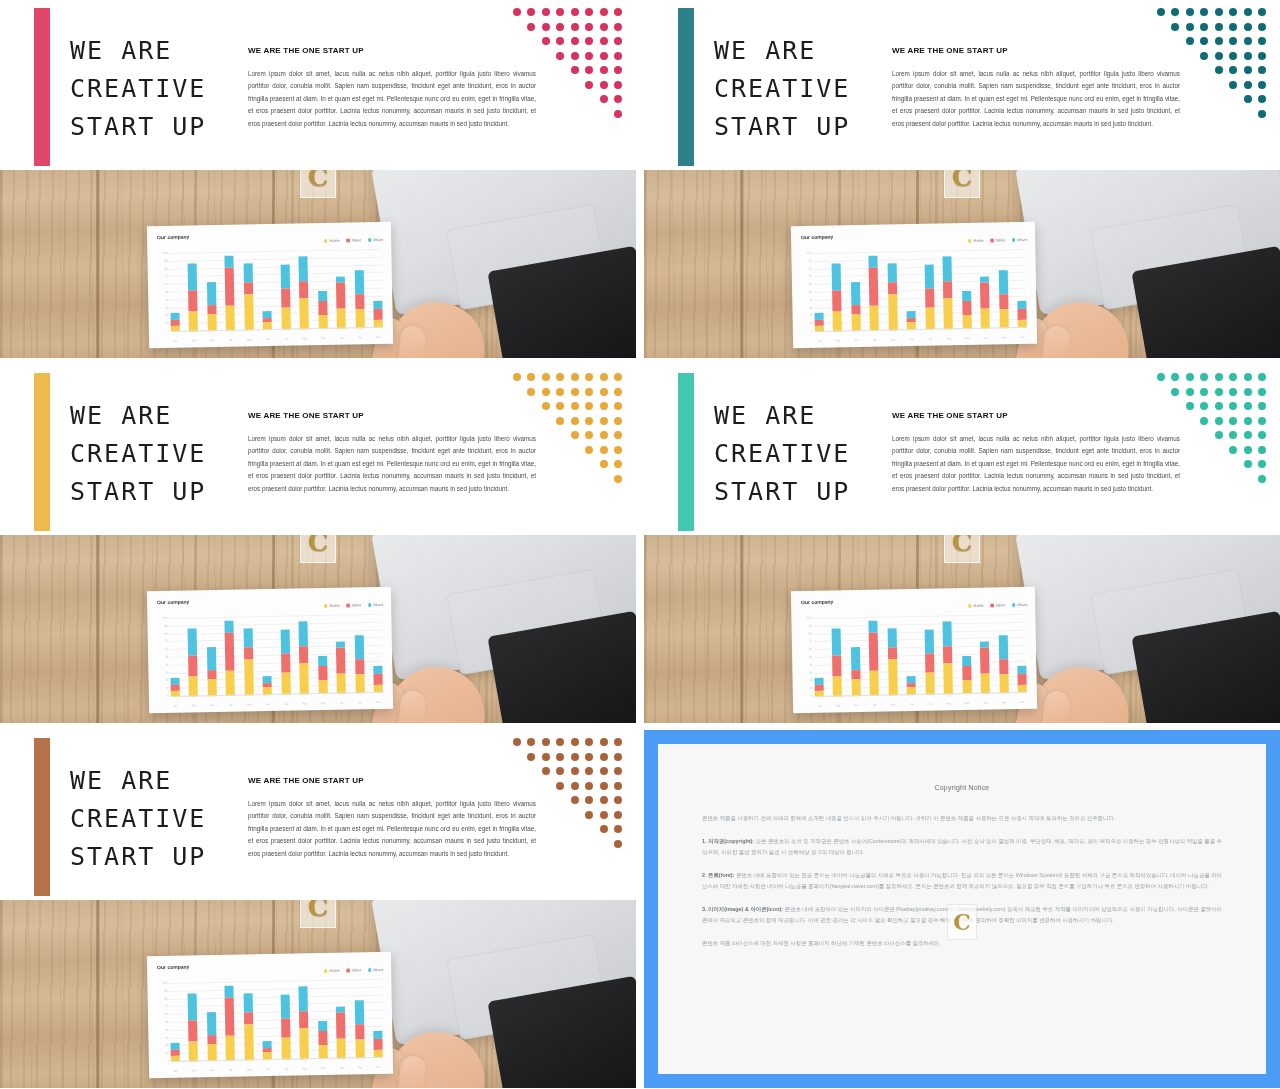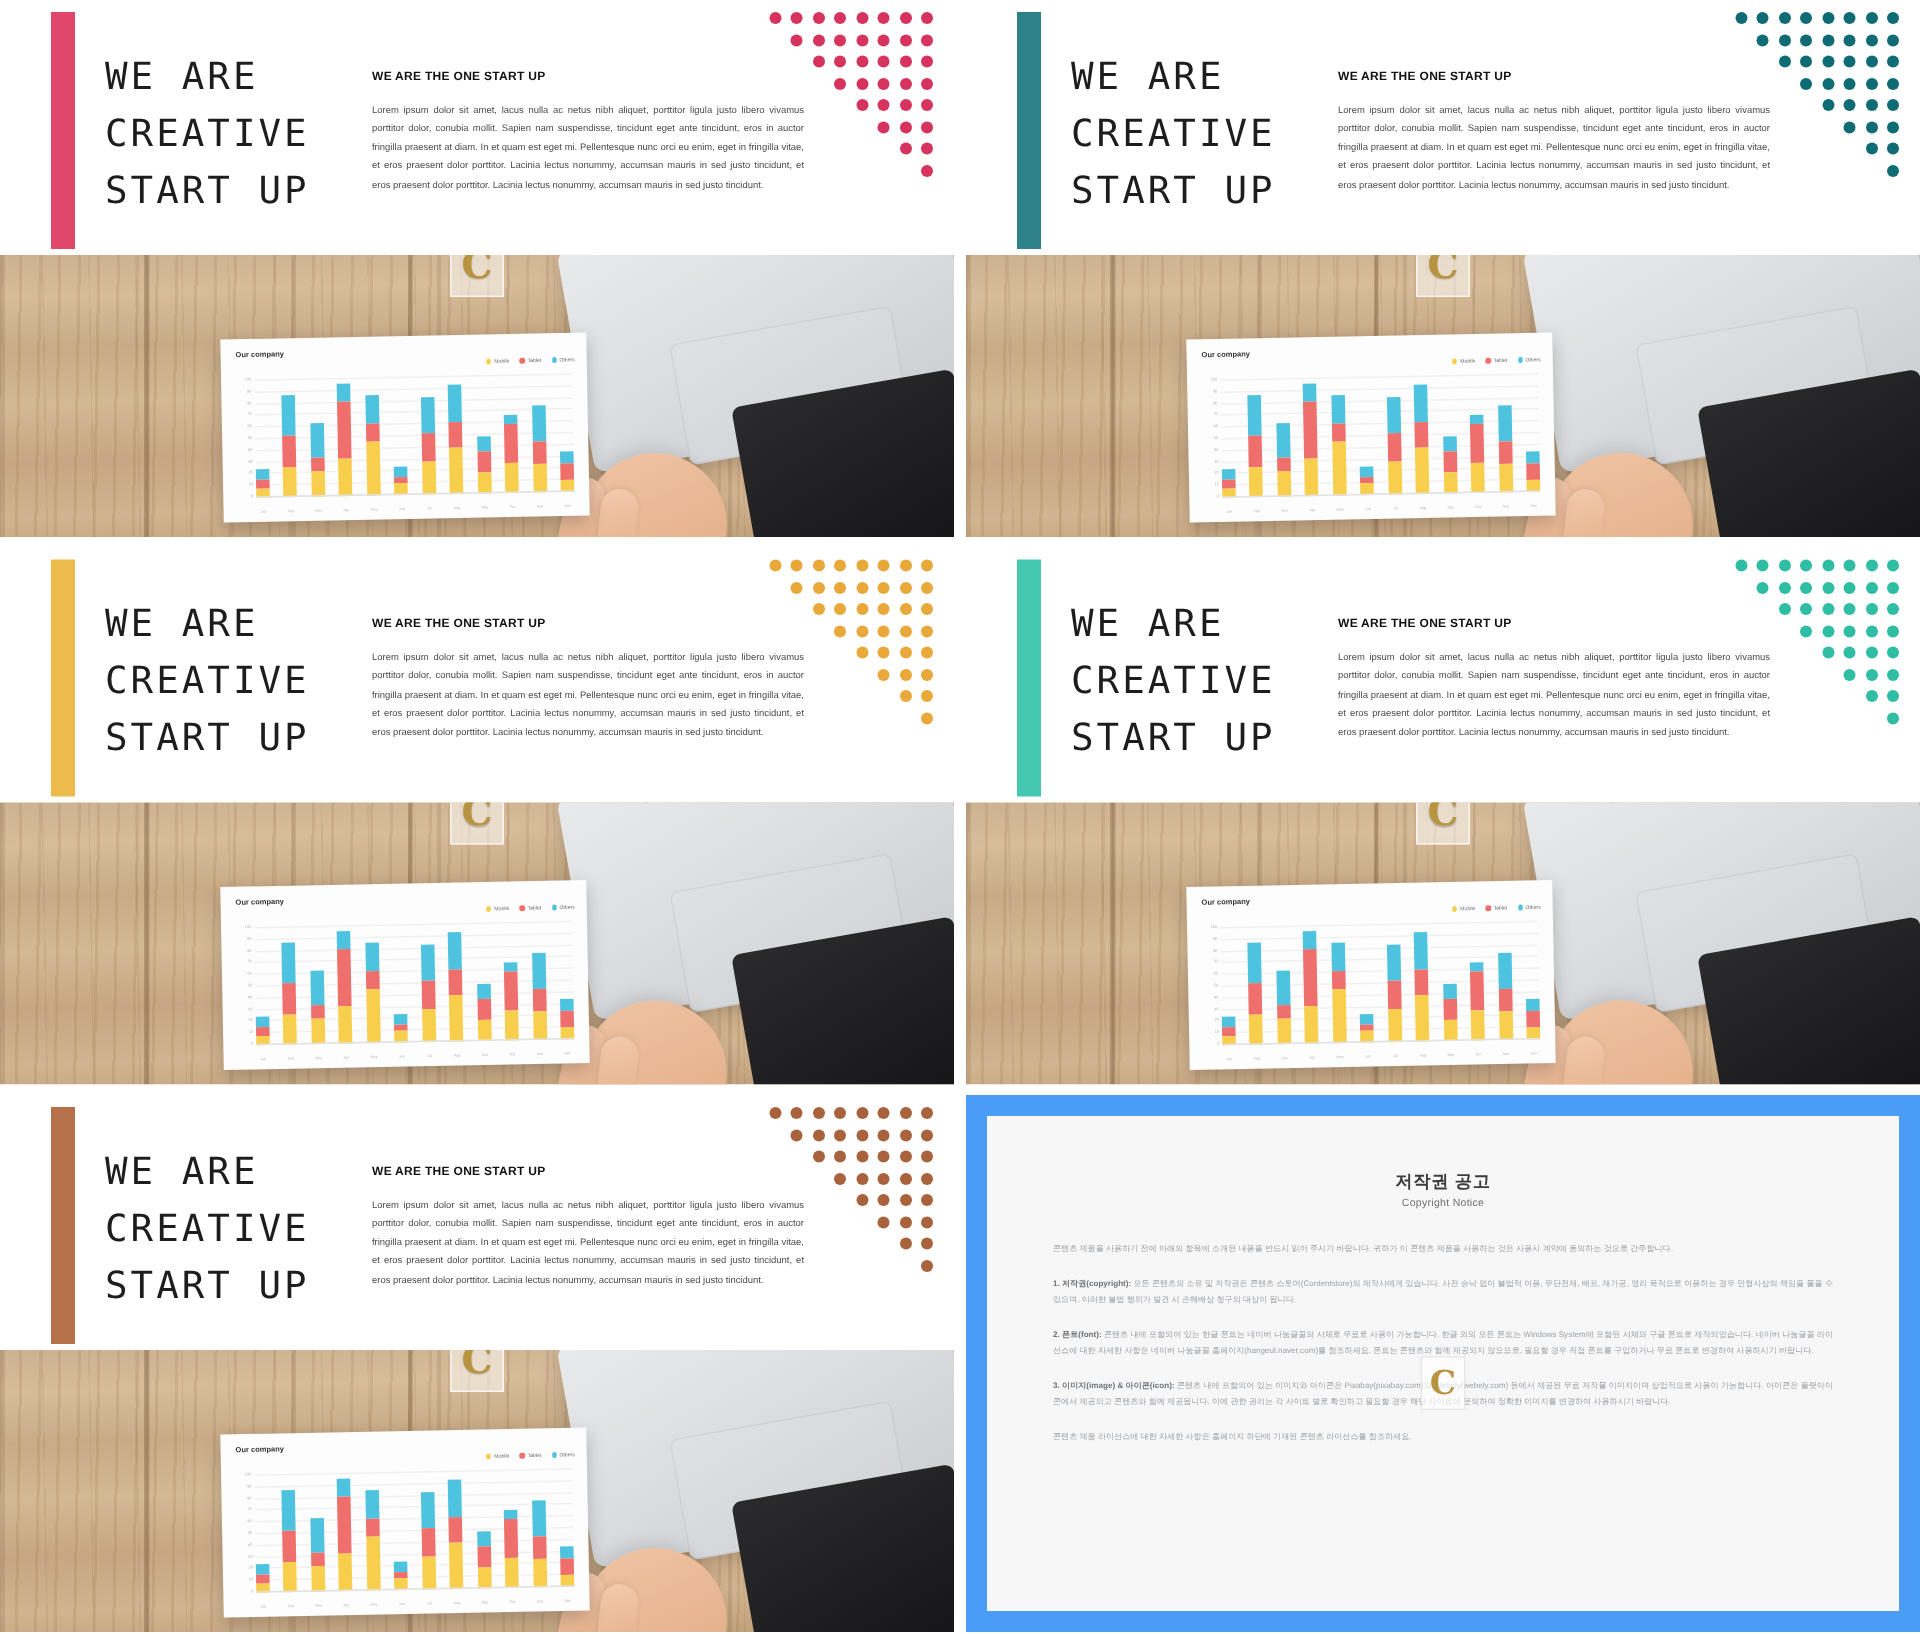--- a/index.html
+++ b/index.html
@@ -916,21 +916,20 @@
             <span>Nov</span>
             <span>Dec</span>
           </div>
         </div>
       <div class="watermark">C</div>
     </div>
   </div>
 
   <div class="copy-panel">
     <div class="copy-inner">
-      <div class="cp-title">저작권 공고</div>
       <div class="cp-sub">Copyright Notice</div>
       <div class="cp-body">
         <p>콘텐츠 제품을 사용하기 전에 아래의 항목에 소개된 내용을 반드시 읽어 주시기 바랍니다. 귀하가 이 콘텐츠 제품을 사용하는 것은 사용시 계약에 동의하는 것으로 간주합니다.</p>
         <p>
           <span class="k">1. 저작권(copyright):</span><span> 모든 콘텐츠의 소유 및 저작권은 콘텐츠 스토어(Contentstore)의 제작사에게 있습니다. 사전 승낙 없이 불법적 이용, 무단전재, 배포, 재가공, 영리 목적으로 이용하는 경우 민형사상의 책임을 물을 수 있으며, 이러한 불법 행위가 발견 시 손해배상 청구의 대상이 됩니다.</span>
         </p>
         <p>
           <span class="k">2. 폰트(font):</span><span> 콘텐츠 내에 포함되어 있는 한글 폰트는 네이버 나눔글꼴의 서체로 무료로 사용이 가능합니다. 한글 외의 모든 폰트는 Windows System에 포함된 서체와 구글 폰트로 제작되었습니다. 네이버 나눔글꼴 라이선스에 대한 자세한 사항은 네이버 나눔글꼴 홈페이지(hangeul.naver.com)를 참조하세요. 폰트는 콘텐츠와 함께 제공되지 않으므로, 필요할 경우 직접 폰트를 구입하거나 무료 폰트로 변경하여 사용하시기 바랍니다.</span>
         </p>
         <p>

